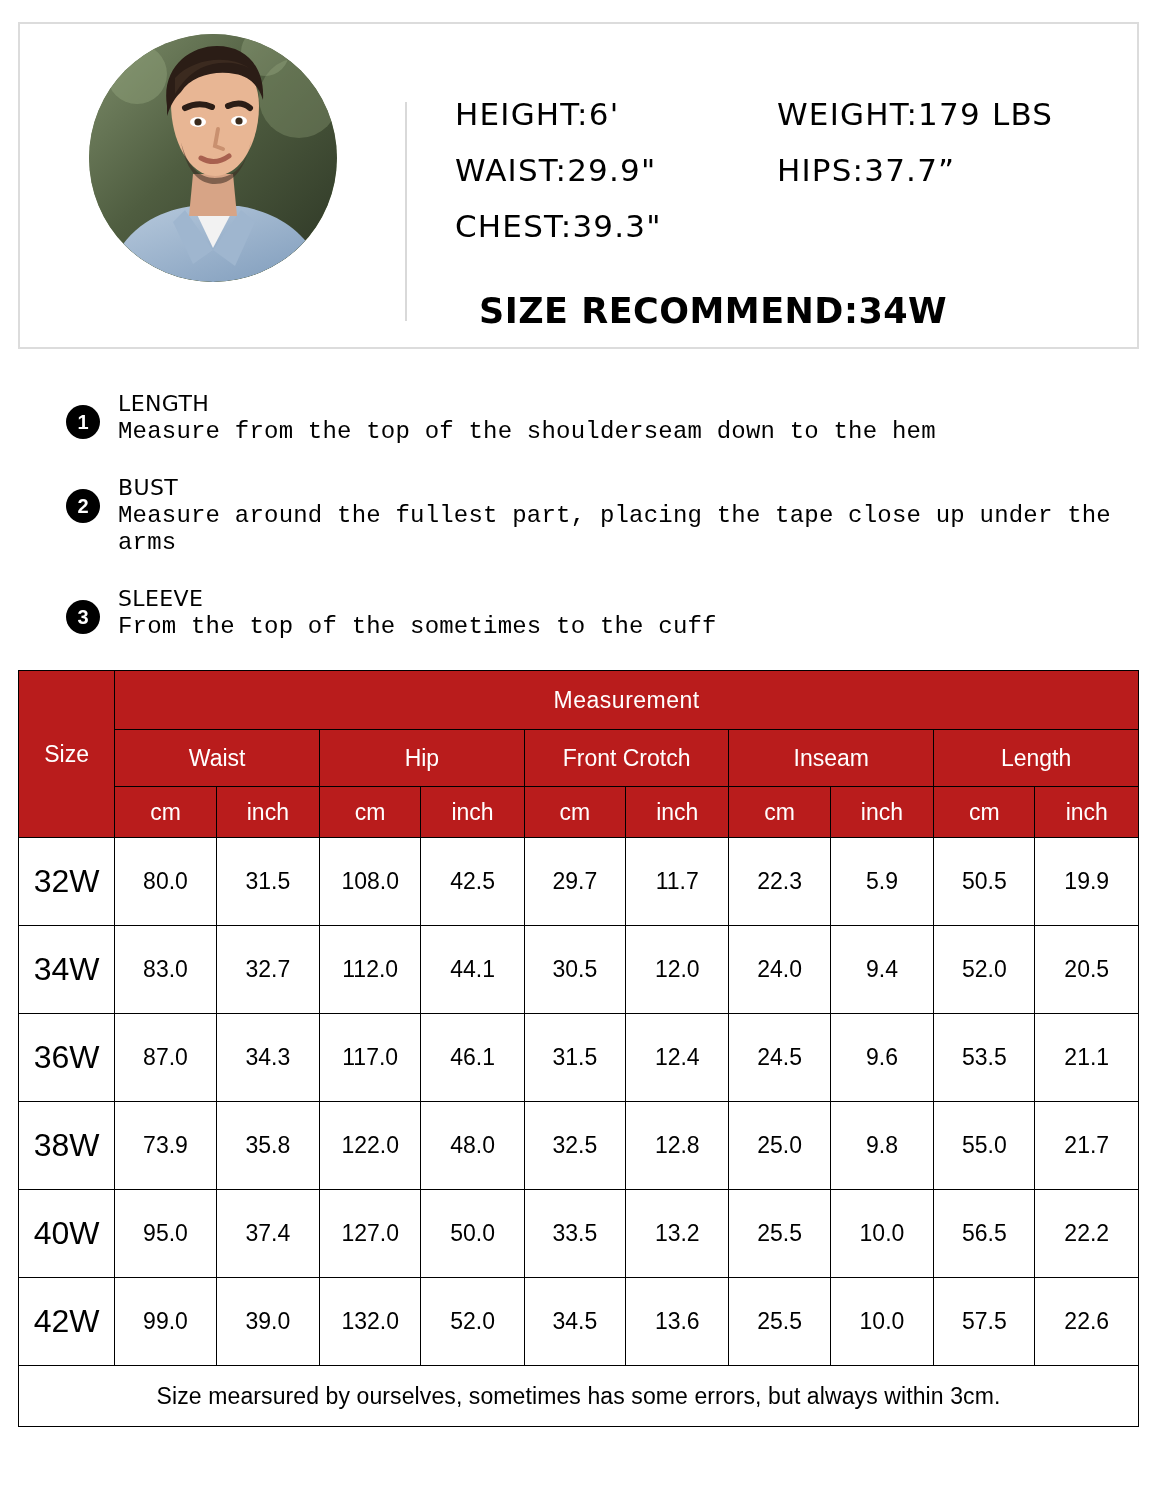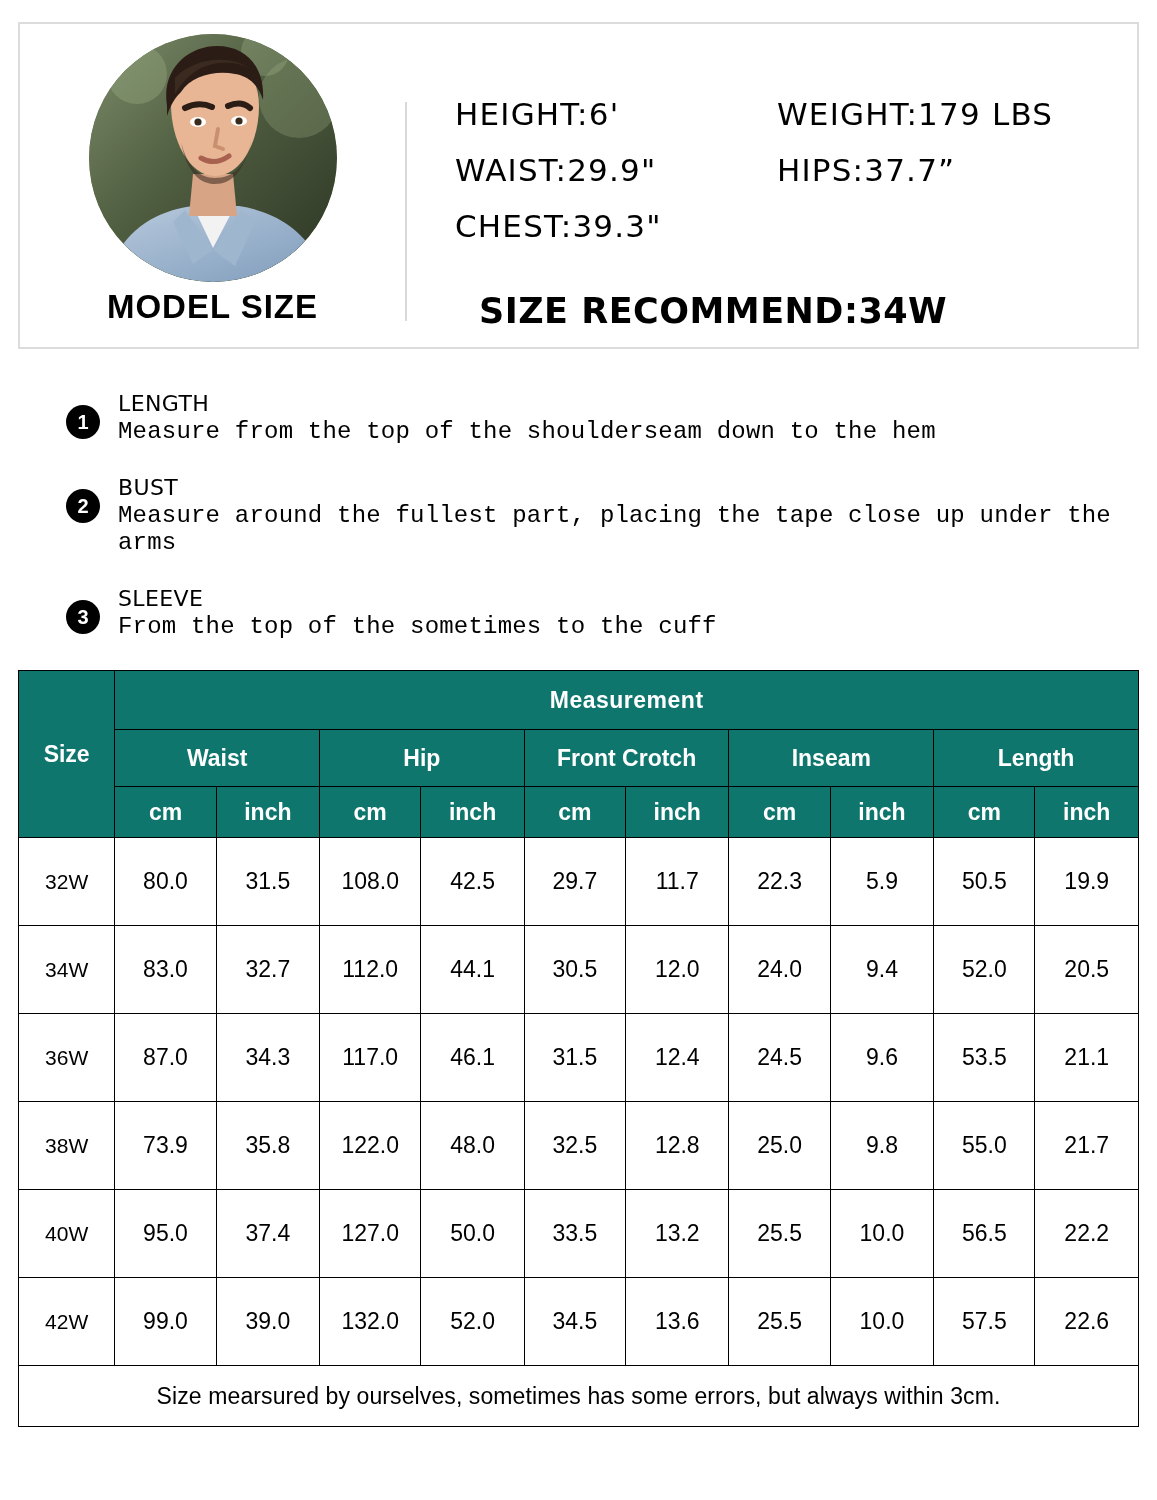--- a/index.html
+++ b/index.html
@@ -139,35 +139,35 @@
     table-layout: fixed;
   }
   table.size-table th,
   table.size-table td {
     border: 1px solid #000;
     text-align: center;
     font-size: 23px;
     font-family: "Liberation Sans", sans-serif;
   }
   thead th {
-    background: #0f766e;
+    background: #b91c1c;
     color: #fff;
-    font-weight: bold;
+    font-weight: normal;
     border: 1px solid #000;
   }
   .th-measurement { height: 56px; font-size: 25px; letter-spacing: 0.5px; }
   .th-size { font-size: 25px; }
   .th-group { height: 54px; font-size: 25px; }
   .th-unit { height: 48px; font-size: 23px; }
   tbody td {
     height: 85px;
     background: #fff;
     color: #000;
   }
-  tbody td.size-col { font-size: 21px; }
+  tbody td.size-col { font-size: 32px; }
   tfoot td {
     height: 58px;
     font-size: 22px;
     font-family: "DejaVu Sans", sans-serif;
     letter-spacing: 0.1px;
   }
   .col-size { width: 96px; }
   .col-cm { width: 101px; }
   .col-in { width: 103px; }
 </style>
@@ -221,21 +221,20 @@
             <circle cx="109" cy="88" r="3.6" fill="#3a2a1c"></circle>
             <circle cx="150" cy="87" r="3.6" fill="#3a2a1c"></circle>
 
             <path d="M129 95 L126 112 l8 3" stroke="#c9906f" stroke-width="4" fill="none" stroke-linecap="round"></path>
             <path d="M112 124 q14 8 28 -2" stroke="#a8604f" stroke-width="5" fill="none" stroke-linecap="round"></path>
 
             <path d="M92 108 C98 140 112 150 126 150 C142 150 156 138 162 106 C158 132 144 144 126 144 C110 144 98 132 92 108 Z" fill="#3a2a20" opacity="0.55"></path>
           </g>
         </svg>
       </div>
-      <div class="model-size-label">MODEL  SIZE</div>
     </div>
 
     <div class="divider-vert"></div>
 
     <div class="model-right">
       <div class="stats-row">
         <div class="stat-a">HEIGHT:6'</div>
         <div class="stat-b">WEIGHT:179 LBS</div>
       </div>
       <div class="stats-row">

